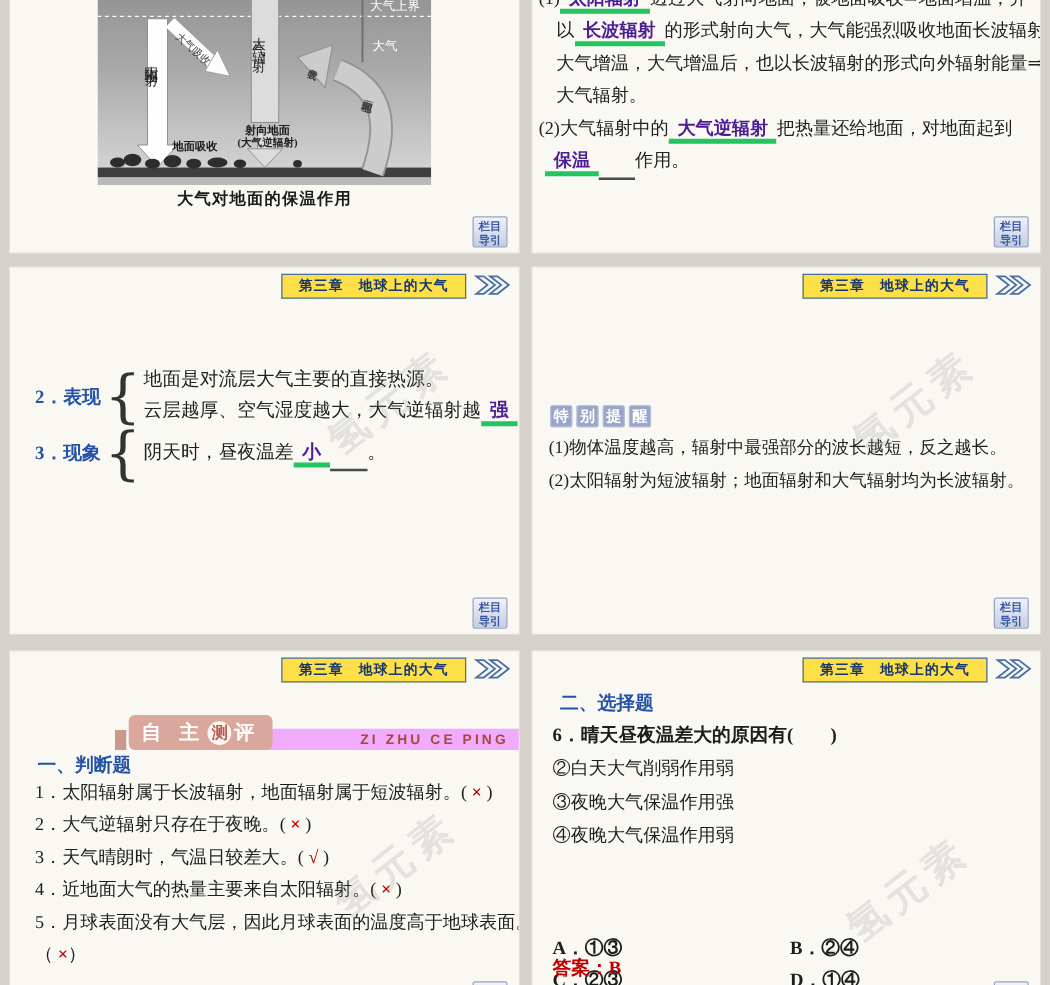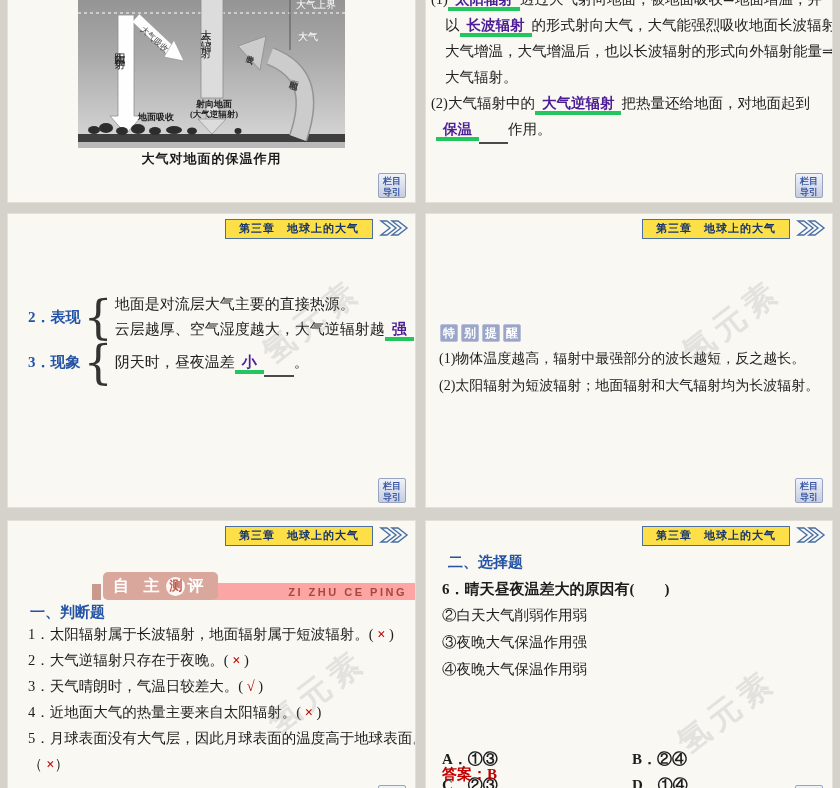--- a/index.html
+++ b/index.html
@@ -60,21 +60,21 @@
   
   .banner{position:absolute;left:42px;top:51px;width:325px;height:28px;display:flex;align-items:flex-end;padding-left:42px;}
   .banner .lead{width:9px;height:16px;background:#c9998e;margin-right:2px;}
   .banner .pill{height:28px;background:#d9a79c;border-radius:5px;display:flex;align-items:center;
      padding:0 10px;z-index:2;}
   .banner .pill .zh{color:#fff;font-weight:bold;font-size:16px;letter-spacing:5px;
      font-family:"Liberation Sans",sans-serif;white-space:nowrap;}
   .banner .circ{width:19px;height:19px;background:#fdf6f4;border-radius:50%;color:#bc5a4e;
      font-size:13px;font-weight:bold;display:flex;align-items:center;justify-content:center;
      margin:0 2px;font-family:"Liberation Sans",sans-serif;}
-  .banner .bar{flex:1;height:17px;background:#fca5a5;margin-left:-4px;display:flex;
+  .banner .bar{flex:1;height:17px;background:#f0abfc;margin-left:-4px;display:flex;
      align-items:center;justify-content:flex-end;padding-right:10px;}
   .banner .py{color:#a8473a;font-family:"Liberation Sans",sans-serif;font-size:11px;
      font-weight:bold;letter-spacing:2.5px;}
 
   .sec-title{position:absolute;left:22px;color:#2553a5;font-weight:bold;font-size:15px;}
   #s5 .sec-title{top:82px;} #s6 .sec-title{top:32px;}
 
   .s5-lines{position:absolute;left:20px;top:100px;width:382px;font-size:14.5px;color:#1d1d1d;}
   .s5-lines .tline{height:26px;line-height:26px;}
 

